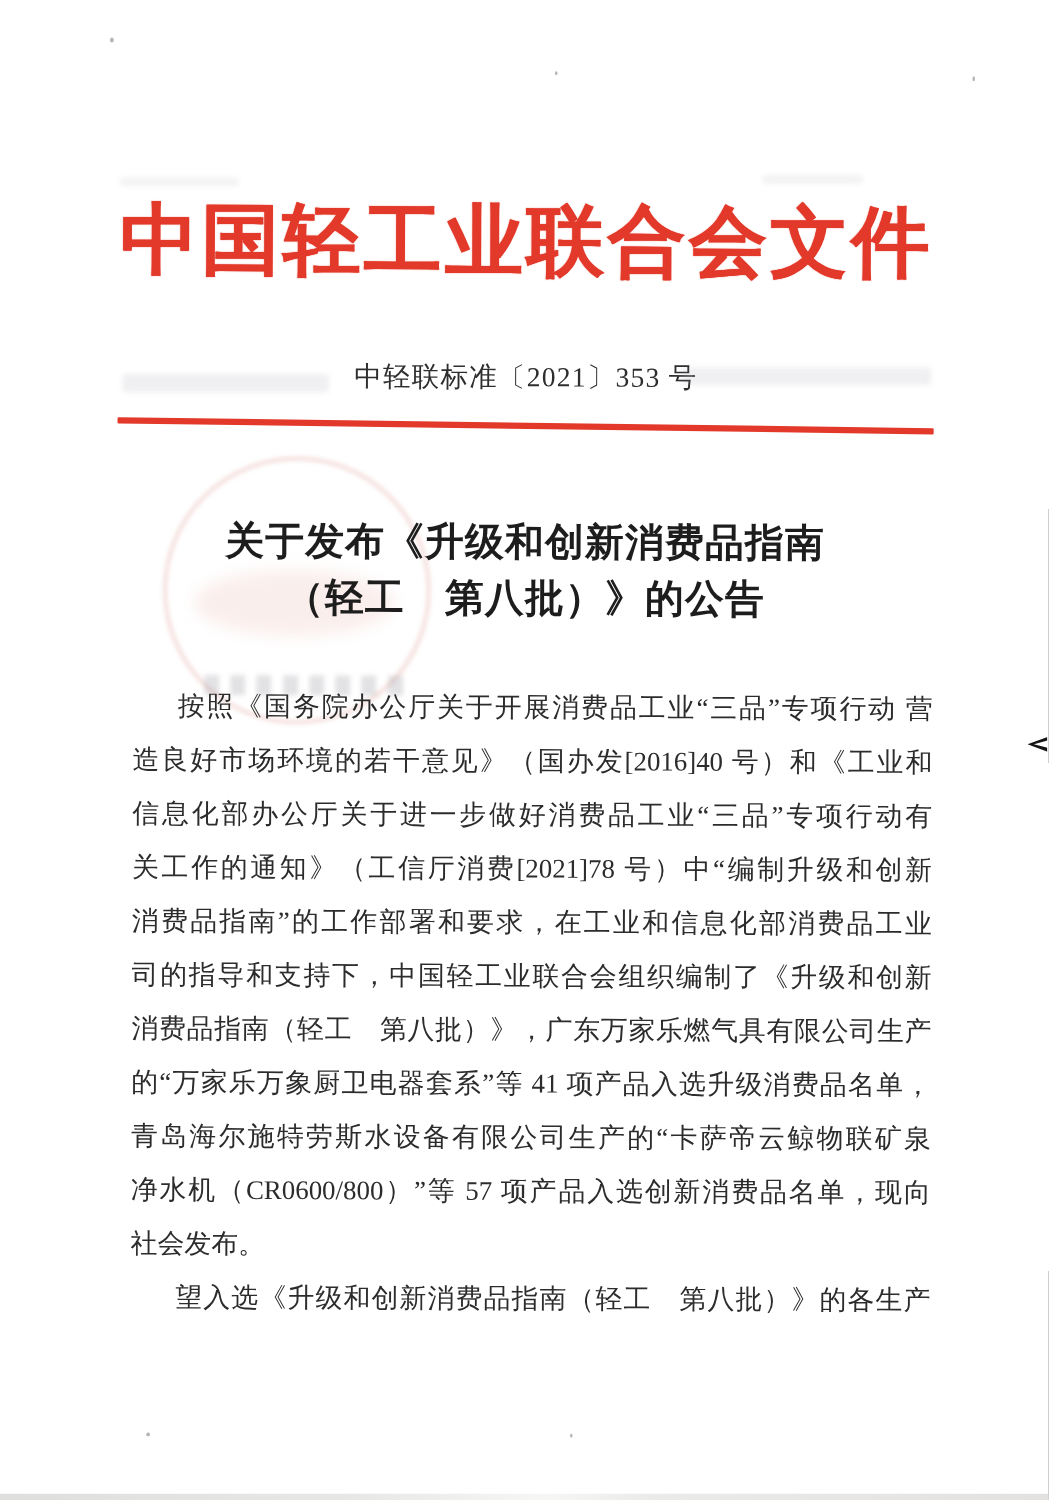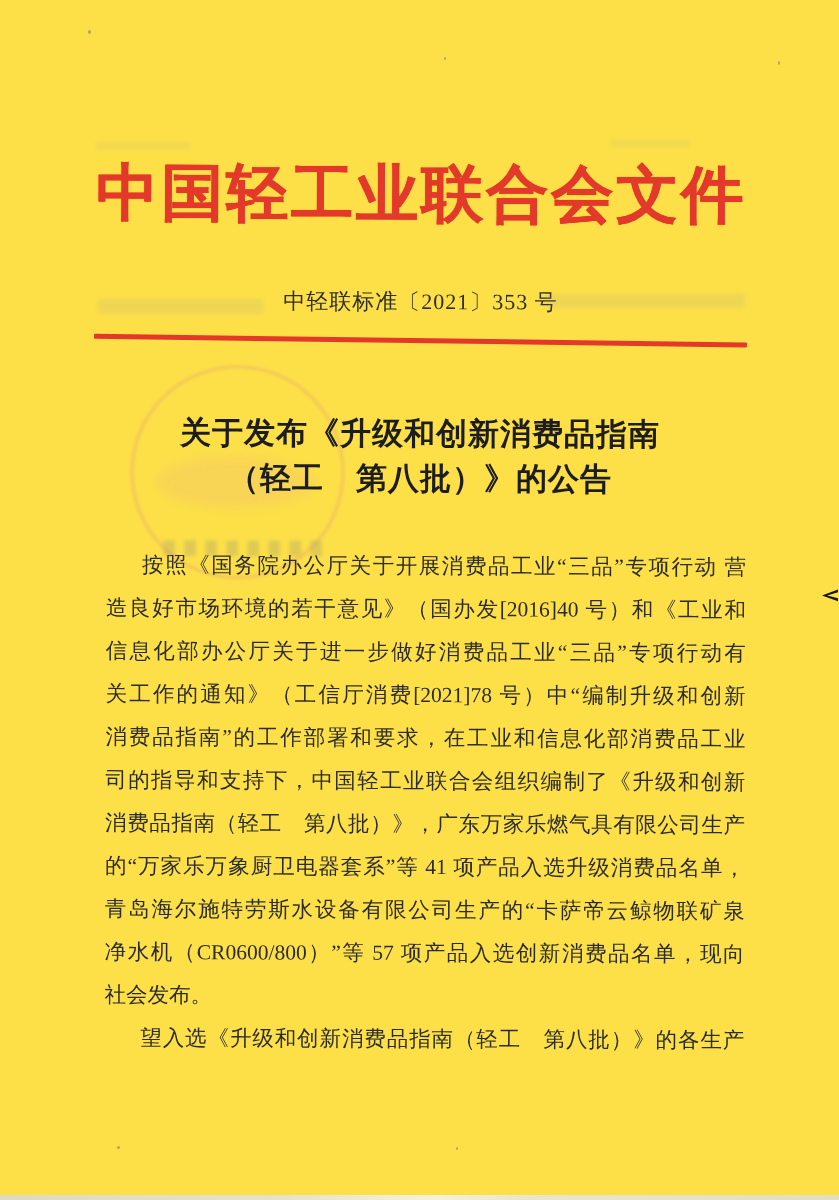--- a/index.html
+++ b/index.html
@@ -2,21 +2,21 @@
 <html><head>
 <meta charset="utf-8">
 <style>
   * { margin: 0; padding: 0; box-sizing: border-box; }
   html, body { background: #888; }
   .page {
     position: relative;
     width: 839px;
     height: 1200px;
     margin: 0 auto;
-    background: #fde047;
+    background: #ffffff;
     overflow: hidden;
     font-family: "Liberation Serif", "DejaVu Serif", serif;
   }
   .content {
     position: absolute;
     inset: 0;
     transform: rotate(0.22deg);
     transform-origin: 420px 600px;
   }
   .org-title {

